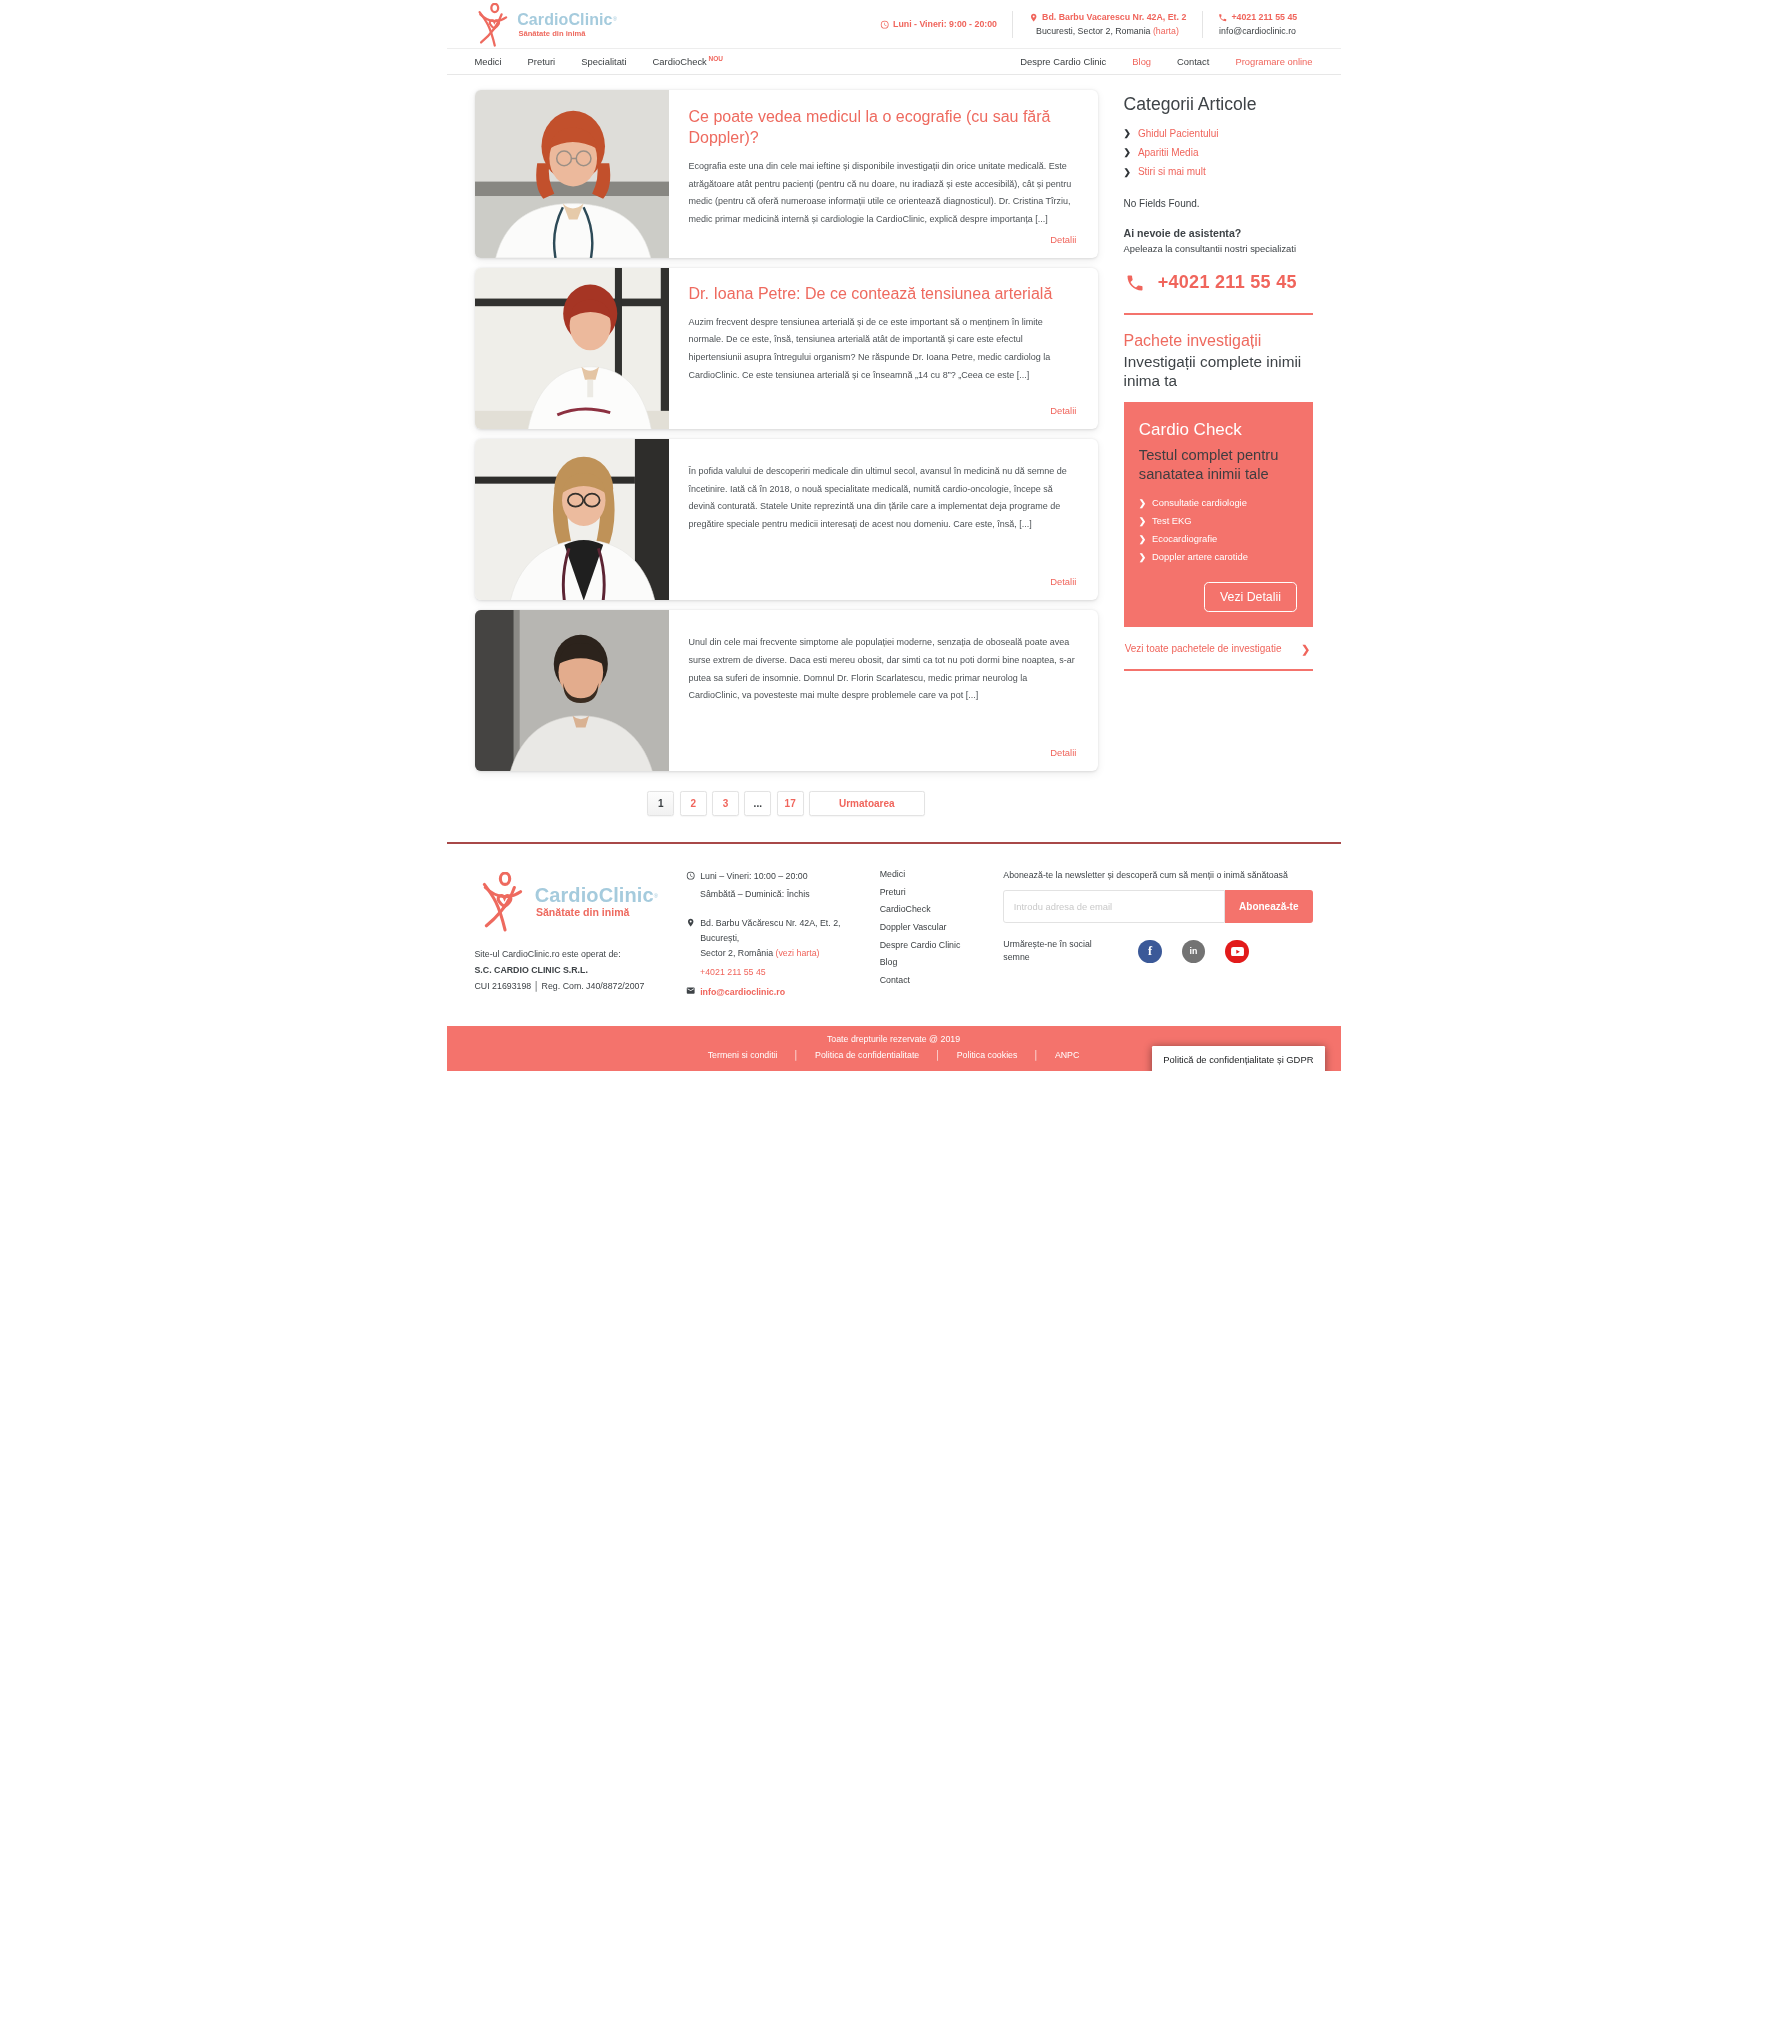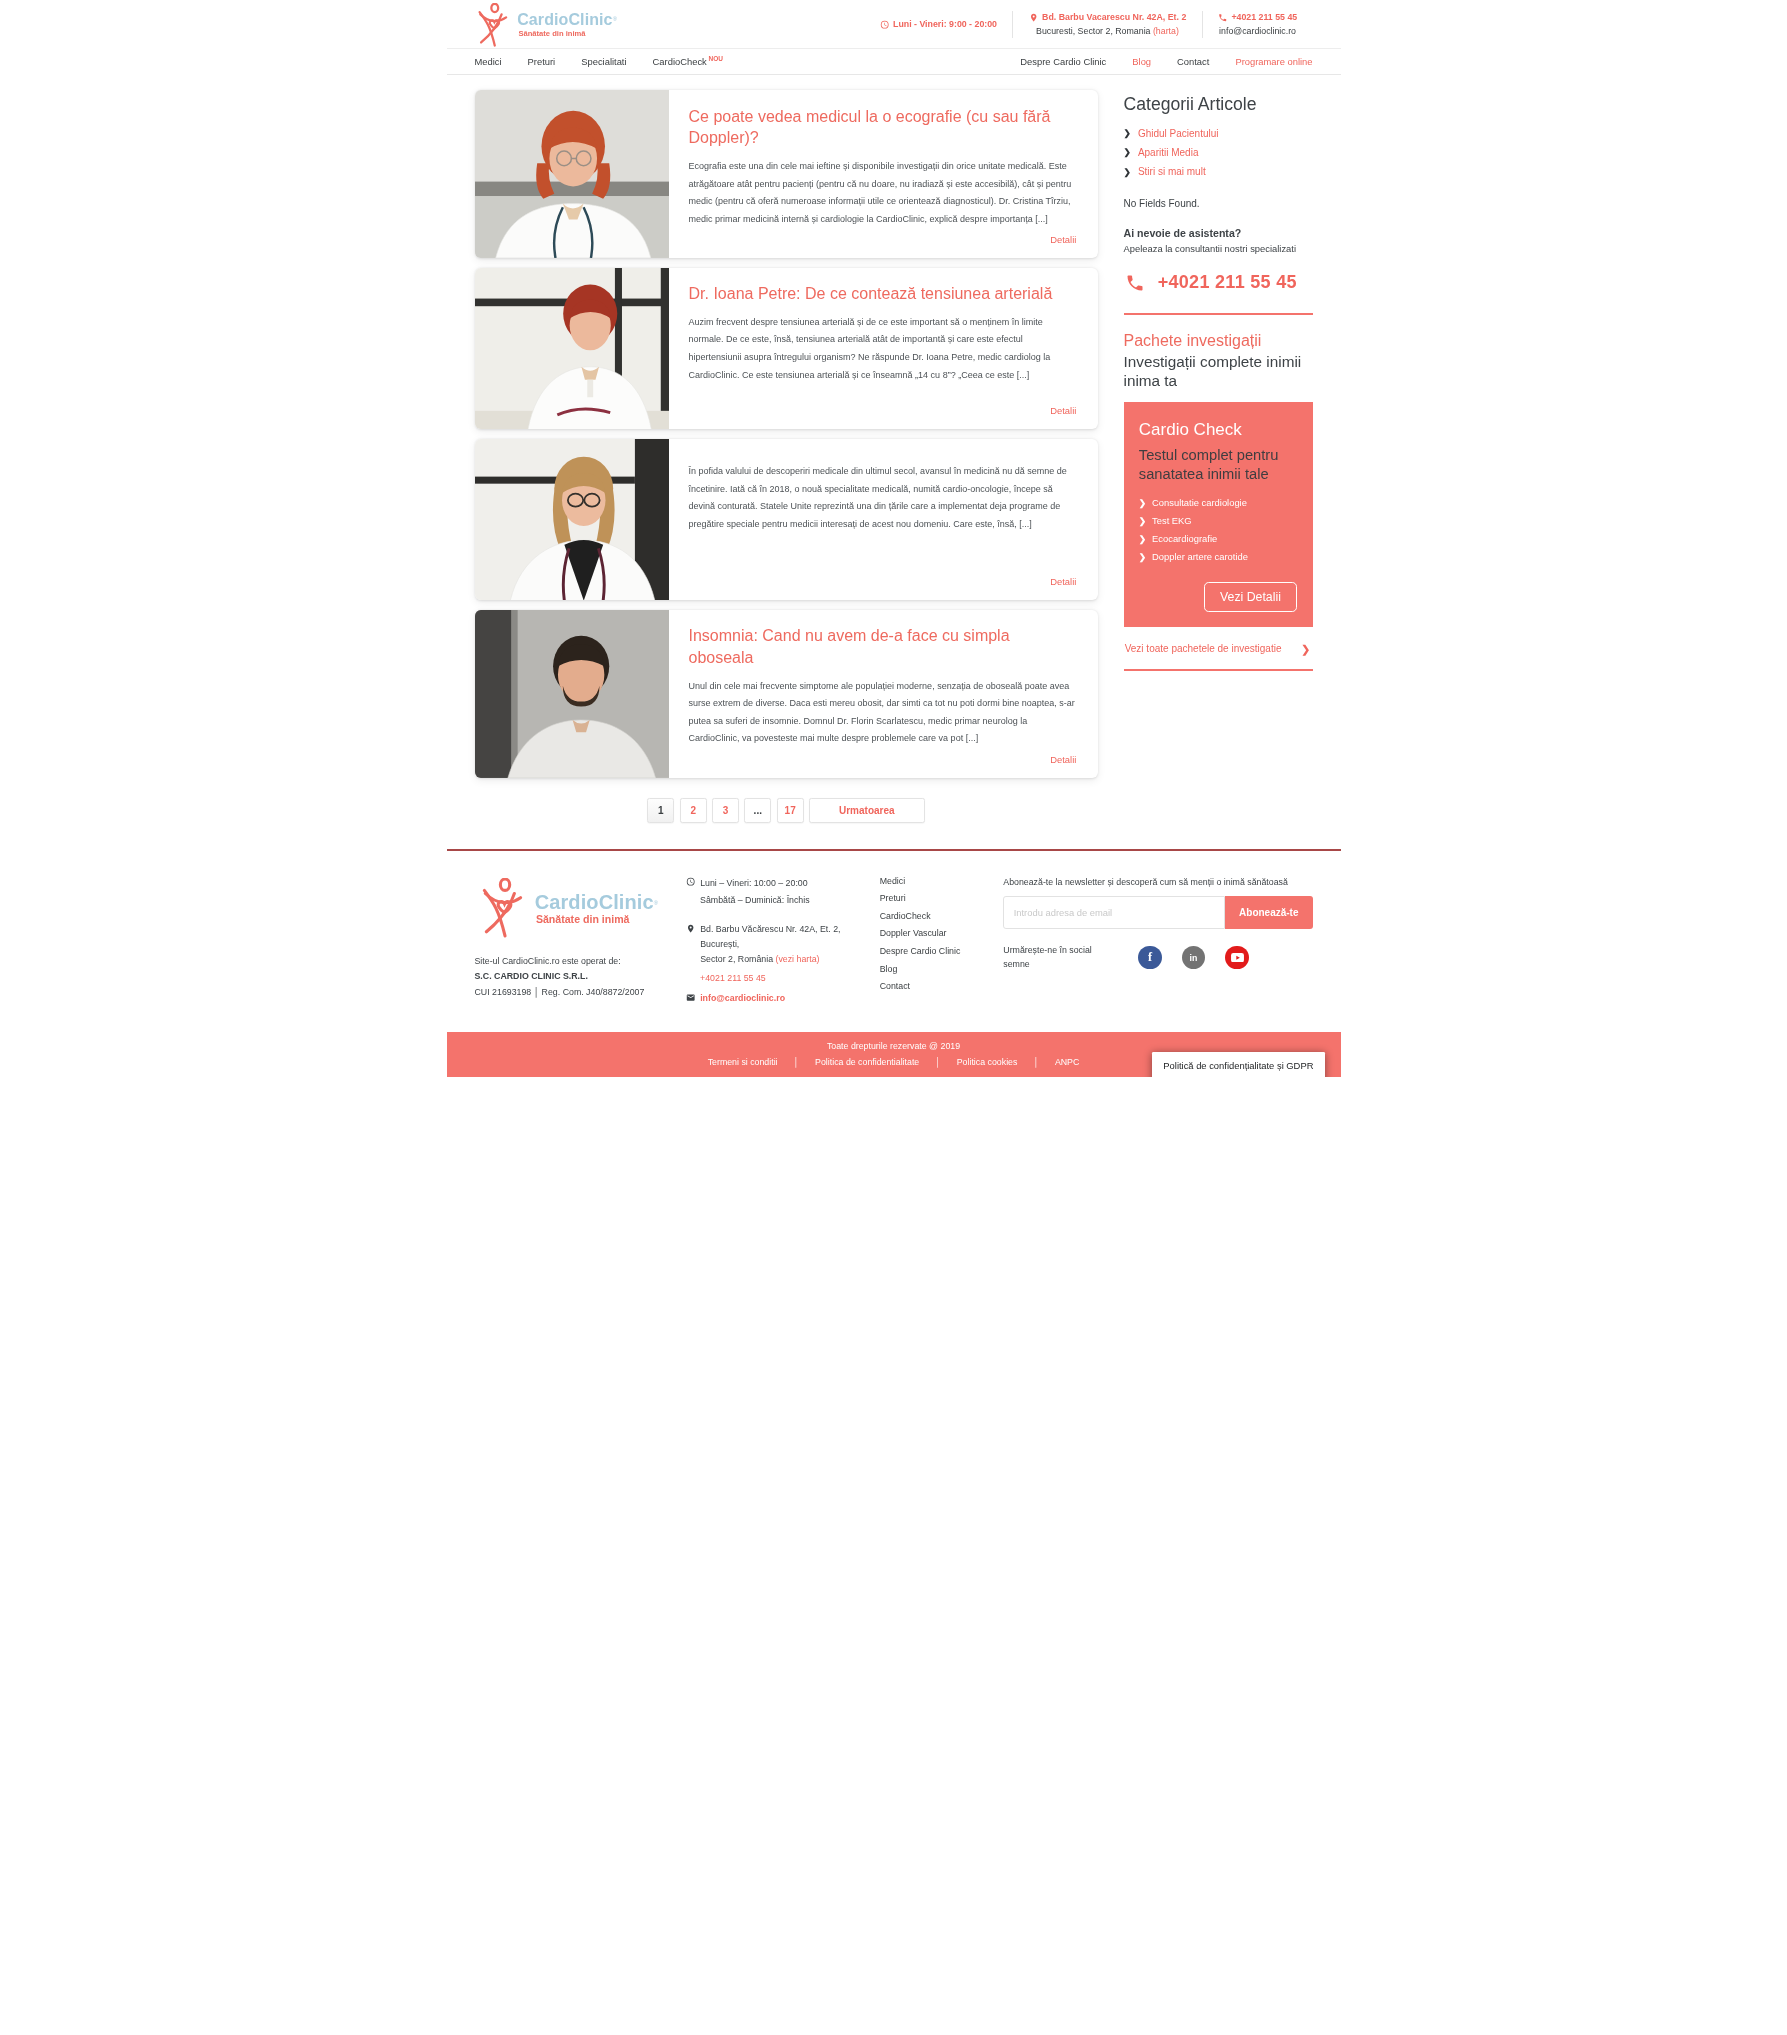--- a/index.html
+++ b/index.html
@@ -297,21 +297,20 @@
             <rect x="66" width="10" height="275" fill="#8b8a86"></rect>
             <ellipse cx="180" cy="92" rx="46" ry="50" fill="#2c231c"></ellipse>
             <ellipse cx="180" cy="106" rx="38" ry="45" fill="#e3ac8d"></ellipse>
             <path d="M142 92 q38 -20 76 0 q-4 -36 -38 -36 q-34 0 -38 36z" fill="#2c231c"></path>
             <path d="M150 124 q0 34 30 34 q30 0 30 -34 q-6 26 -30 26 q-24 0 -30 -26z" fill="#3a2c21"></path>
             <path d="M60 275 C80 206 130 180 180 180 C232 180 282 206 302 275 Z" fill="#e9e8e5" stroke="#d4d3cf"></path>
             <path d="M166 180 q14 12 28 0 l-6 20 h-16z" fill="#d9b293"></path>
           </svg>
         </div>
         <div class="card-body">
-          <h2 class="card-title">Insomnia: Cand nu avem de-a face cu simpla oboseala</h2>
           <p class="card-excerpt">Unul din cele mai frecvente simptome ale populației moderne, senzația de oboseală poate avea surse extrem de diverse. Daca esti mereu obosit, dar simti ca tot nu poti dormi bine noaptea, s-ar putea sa suferi de insomnie. Domnul Dr. Florin Scarlatescu, medic primar neurolog la CardioClinic, va povesteste mai multe despre problemele care va pot [...]</p>
           <a class="card-more">Detalii</a>
         </div>
       </article>
 
       <div class="pagination">
         <div class="page-box current">1</div>
         <div class="page-box">2</div>
         <div class="page-box">3</div>
         <div class="page-box dots">...</div>

